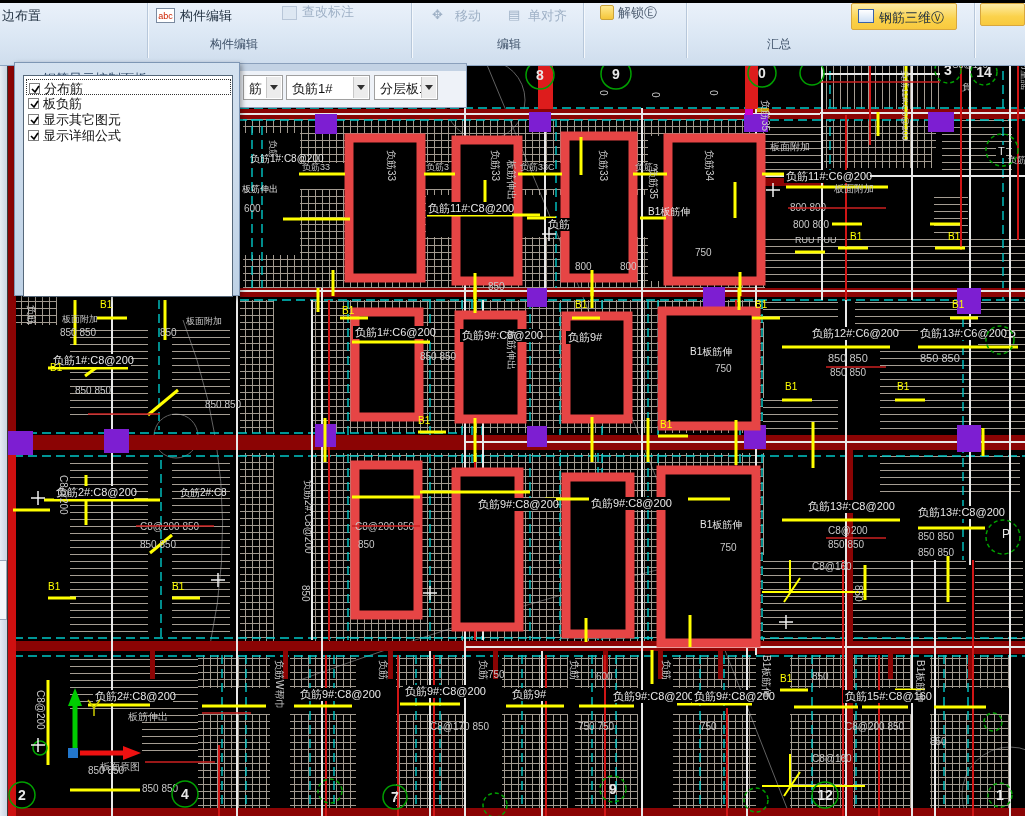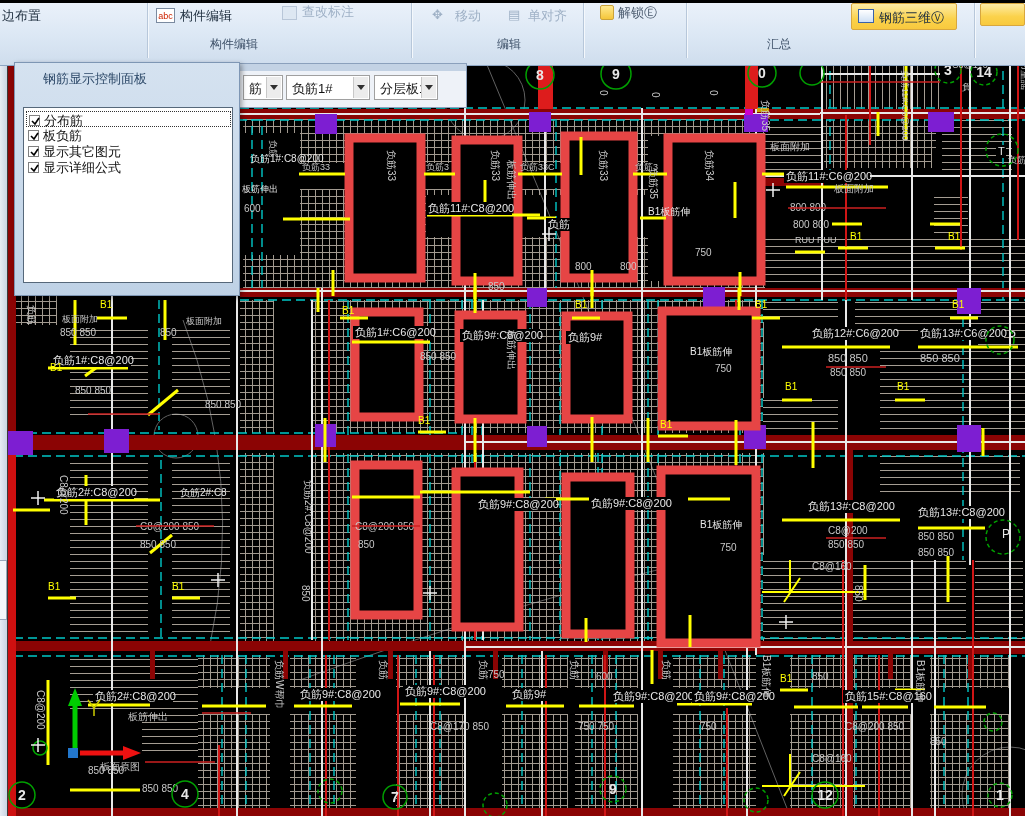--- a/index.html
+++ b/index.html
@@ -3,21 +3,21 @@
 *{margin:0;padding:0;box-sizing:border-box}
 html,body{width:1025px;height:816px;overflow:hidden;background:#000;font-family:"Liberation Sans",sans-serif}
 #ribbon{position:absolute;top:3px;left:0;width:1025px;height:63px;background:linear-gradient(#eaf1fa,#dbe7f4 55%,#cfdded);border-bottom:1px solid #8ea6c4;z-index:5}
 #ribbon .sep{position:absolute;top:0;width:1px;height:55px;background:#b7c7da;box-shadow:1px 0 0 #f4f8fc}
 #ribbon .gl{position:absolute;top:33px;font-size:12px;color:#3d5068;width:120px;text-align:left}
 #ribbon .bt{position:absolute;top:4px;font-size:13px;color:#1e2e3e;white-space:nowrap}
 #ribbon .dis{color:#9fb1c6}
 .ybtn{position:absolute;background:linear-gradient(#fdeca6,#fbd24b 60%,#f8c93e);border:1px solid #d8a73e;border-radius:2px}
 #panel{position:absolute;left:14px;top:62px;width:226px;height:234px;background:linear-gradient(#d5e2f0,#bfd2e6);border:1px solid #7e96b4;box-shadow:2px 2px 5px rgba(0,0,0,.35);z-index:8}
 #panel .tt{position:absolute;left:28px;top:7px;font-size:13px;color:#2c4868}
-#panel .inner{position:absolute;left:8px;top:44px;width:210px;height:176px;background:#fff;border:1px solid #56687a}
+#panel .inner{position:absolute;left:8px;top:12px;width:210px;height:222px;background:#fff;border:1px solid #56687a}
 #panel .row{position:absolute;left:2px;height:16px;font-size:13px;color:#101010;white-space:nowrap}
 #panel .cb{display:inline-block;width:11px;height:11px;border:1px solid #808080;background:#fff;margin:0 4px 0 2px;position:relative;top:1px}
 #panel .cb svg{position:absolute;left:0;top:0}
 #cmb{position:absolute;left:240px;top:63px;width:227px;height:45px;background:#eef2f8;border:1px solid #8ba0bc;border-left:none;z-index:6}
 #cmb .top{position:absolute;left:0;top:0;width:100%;height:7px;background:#c3d2e4}
 .combo{position:absolute;top:11px;height:25px;background:#fff;border:1px solid #a0a0a0;font-size:13px;color:#111}
 .combo .tx{position:absolute;left:5px;top:4px;white-space:nowrap}
 .combo .ar{position:absolute;right:1px;top:1px;bottom:1px;width:15px;background:#ececec;border-left:1px solid #c8c8c8}
 .combo .ar:after{content:"";position:absolute;left:3px;top:8px;border:4px solid transparent;border-top:5px solid #303030}
 #lstrip{position:absolute;left:0;top:56px;width:8px;height:760px;background:linear-gradient(90deg,#e7ecf3,#c9d4e2);border-right:1px solid #3a3a3a;z-index:4}

